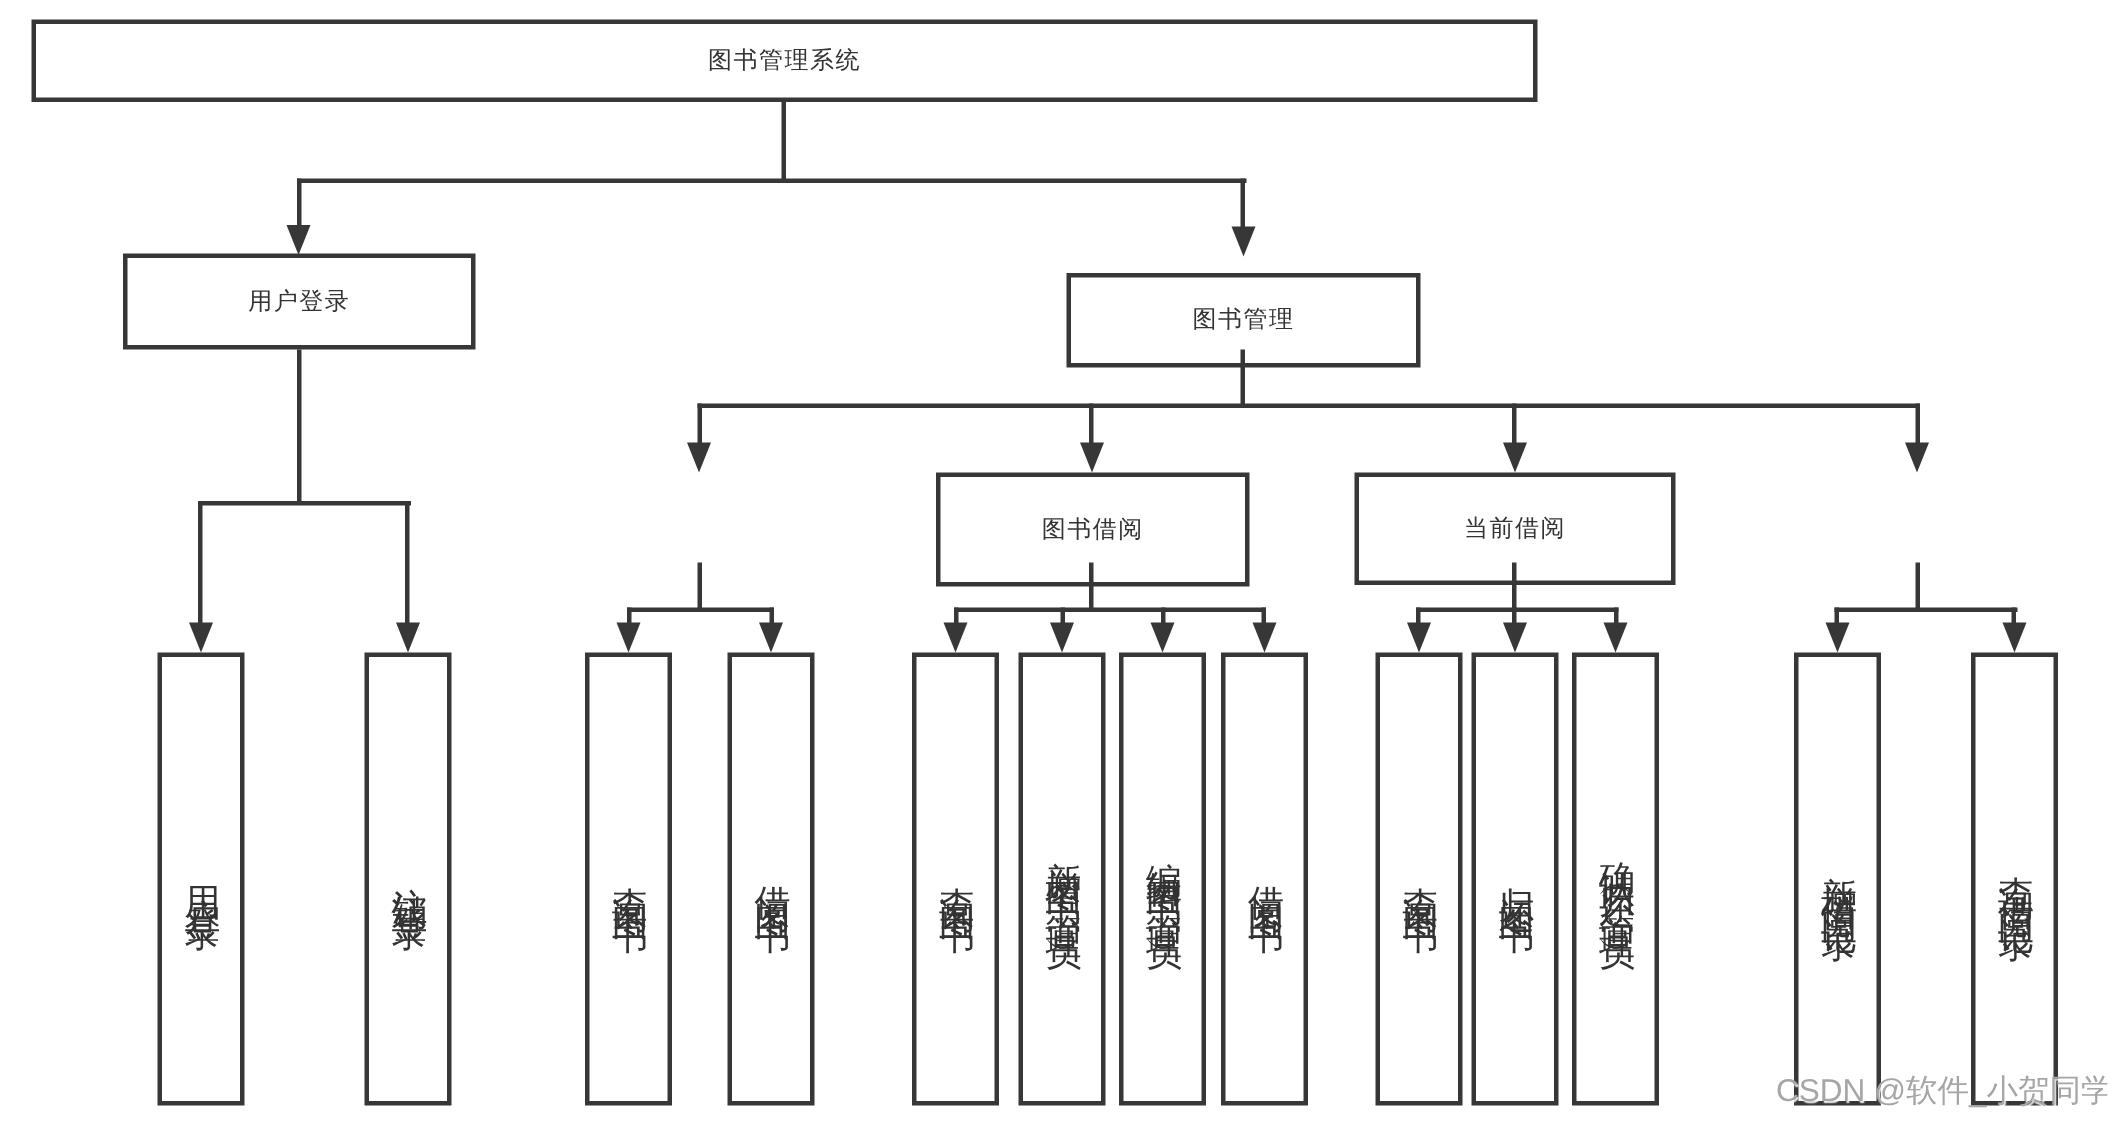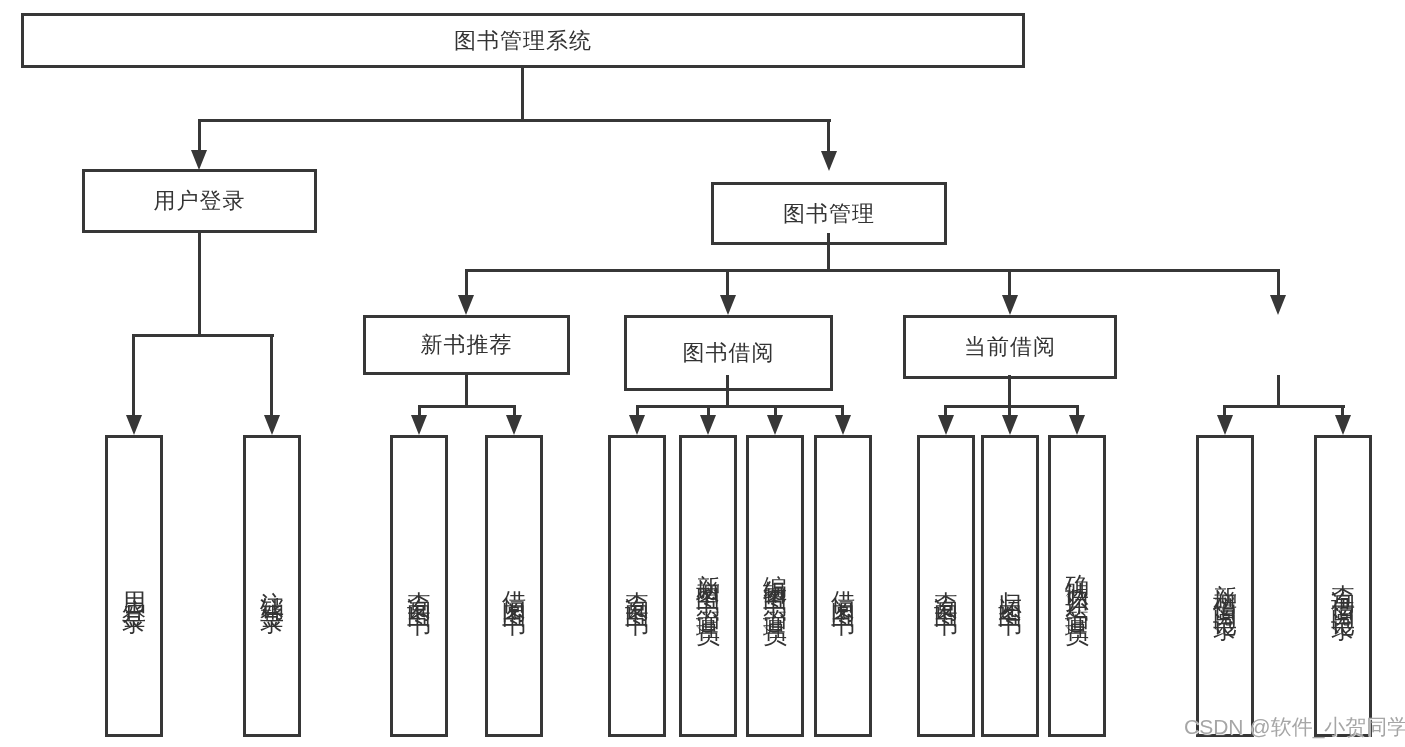--- a/index.html
+++ b/index.html
@@ -16,21 +16,21 @@
   .node {
     position: absolute;
     box-sizing: border-box;
     border: 3px solid #373737;
     background: #ffffff;
     display: flex;
     align-items: center;
     justify-content: center;
     color: #333333;
   }
-  .hlabel { font-size: 22px; letter-spacing: 1px; white-space: nowrap; }
+  .hlabel { font-size: 16px; letter-spacing: 1px; white-space: nowrap; }
   .vnode .vlabel {
     writing-mode: vertical-rl;
     text-orientation: mixed;
     font-size: 24px;
     letter-spacing: 7px;
     line-height: 1;
     white-space: nowrap;
   }
   .ln { position: absolute; background: #373737; }
   .ah {
@@ -59,27 +59,24 @@
     <span class="hlabel">图书管理系统</span>
   </div>
 
   <div class="node" style="left:82px; top:169px; width:235px; height:64px;">
     <span class="hlabel">用户登录</span>
   </div>
   <div class="node" style="left:711px; top:182px; width:236px; height:63px;">
     <span class="hlabel">图书管理</span>
   </div>
 
-  <div class="node" style="left:363px; top:315px; width:207px; height:60px;">
-    <span class="hlabel">新书推荐</span>
-  </div>
   <div class="node" style="left:624px; top:315px; width:209px; height:76px;">
     <span class="hlabel">图书借阅</span>
   </div>
-  <div class="node" style="left:903px; top:315px; width:214px; height:64px;">
+  <div class="node" style="left:903px; top:315px; width:214px; height:75px;">
     <span class="hlabel">当前借阅</span>
   </div>
 
   <div class="node vnode" style="left:105px; top:435px; width:58px; height:302px;">
     <span class="vlabel">用户登录</span>
   </div>
   <div class="node vnode" style="left:243px; top:435px; width:58px; height:302px;">
     <span class="vlabel">注销登录</span>
   </div>
 

